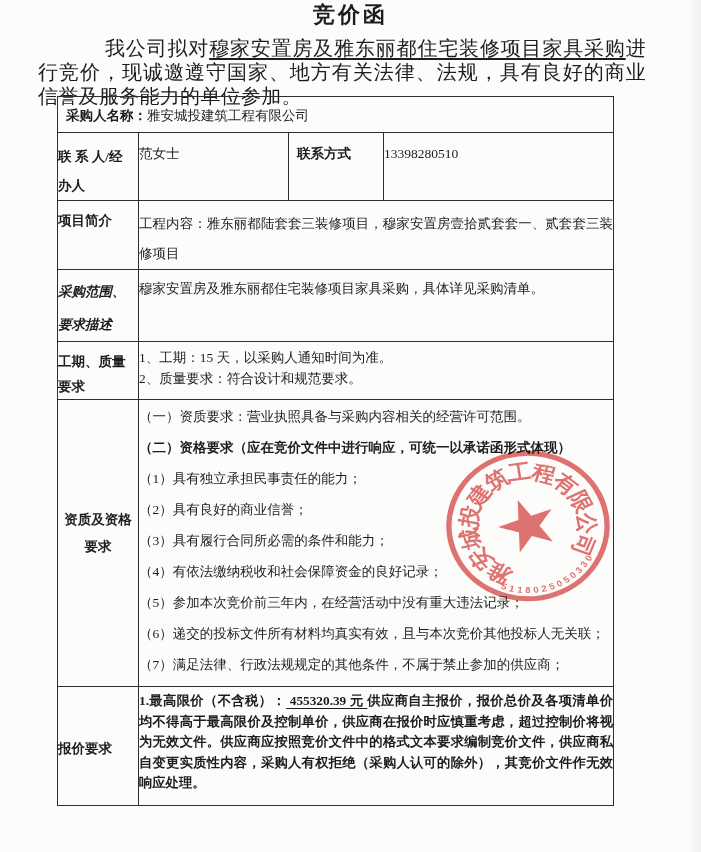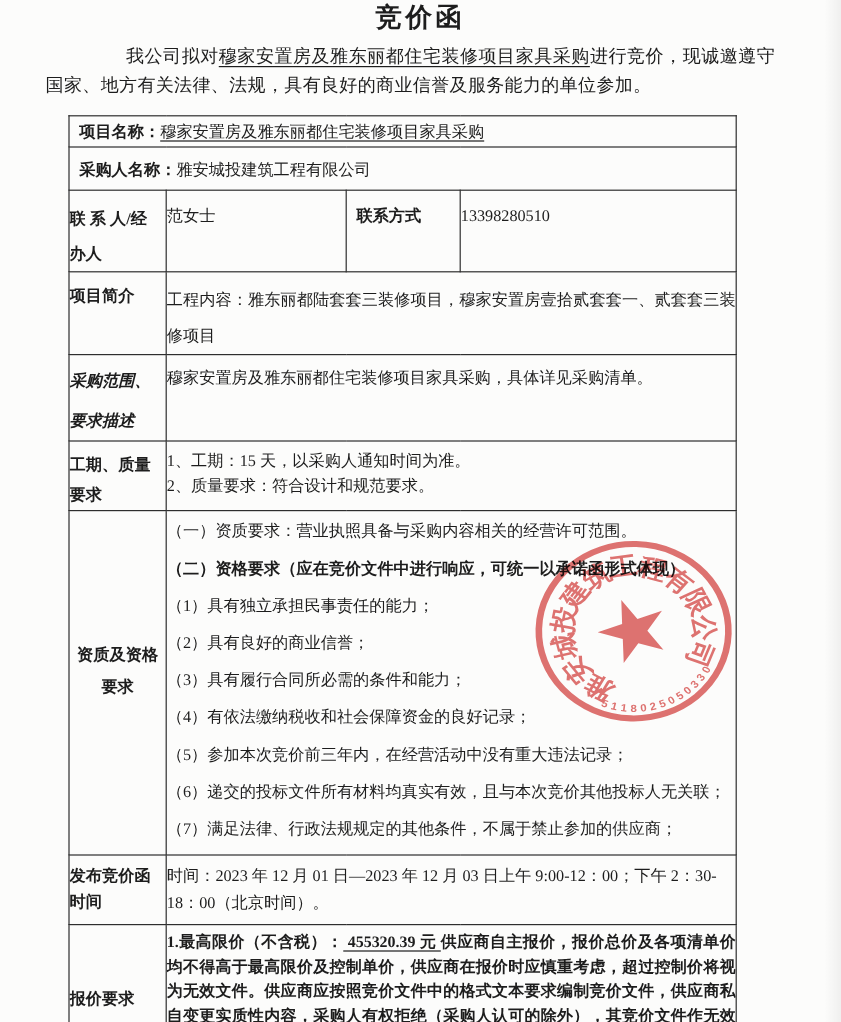--- a/index.html
+++ b/index.html
@@ -17,21 +17,21 @@
     background:linear-gradient(90deg,rgba(0,0,0,0),rgba(0,0,0,0.05));
     pointer-events:none;
   }
   .doc-title{
     position:absolute;top:0;left:0;width:100%;
     margin:0;text-align:center;
     font-size:22px;font-weight:bold;letter-spacing:3px;
   }
   .intro{
     position:absolute;top:36px;left:38px;width:608px;
-    margin:0;font-size:15px;line-height:24px;
+    margin:0;font-size:20px;line-height:24px;
     text-align:justify;text-indent:67px;letter-spacing:.3px;
   }
   .u{text-decoration:underline;text-underline-offset:3px;}
 
   table.doc-table{
     position:absolute;left:57px;top:96px;width:556px;
     border-collapse:collapse;table-layout:fixed;
     font-size:13.5px;
   }
   table.doc-table td{
@@ -102,25 +102,20 @@
   <p class="intro"><span>我公司拟对</span><span class="u">穆家安置房及雅东丽都住宅装修项目家具采购</span><span>进行竞价，现诚邀遵守国家、地方有关法律、法规，具有良好的商业信誉及服务能力的单位参加。</span></p>
 
   <table class="doc-table">
     <colgroup>
       <col style="width:81px">
         <col style="width:150px">
         <col style="width:95px">
         <col style="width:230px">
     </colgroup>
     <tbody>
-        <tr class="r1">
-      <td colspan="4">
-        <div class="merged"><span class="lab">项目名称：</span><span class="u">穆家安置房及雅东丽都住宅装修项目家具采购</span></div>
-      </td>
-    </tr>
     <tr class="r2">
       <td colspan="4">
         <div class="merged"><span class="lab">采购人名称：</span><span>雅安城投建筑工程有限公司</span></div>
       </td>
     </tr>
     <tr class="r3">
       <td class="lab-cell">联 系 人/经
 办人</td>
       <td class="val-cell">范女士</td>
       <td class="val-cell method-lab">联系方式</td>
@@ -150,25 +145,20 @@
         <div class="q-item">（一）资质要求：营业执照具备与采购内容相关的经营许可范围。</div>
         <div class="q-item q-bold">（二）资格要求（应在竞价文件中进行响应，可统一以承诺函形式体现）</div>
         <div class="q-item">（1）具有独立承担民事责任的能力；</div>
         <div class="q-item">（2）具有良好的商业信誉；</div>
         <div class="q-item">（3）具有履行合同所必需的条件和能力；</div>
         <div class="q-item">（4）有依法缴纳税收和社会保障资金的良好记录；</div>
         <div class="q-item">（5）参加本次竞价前三年内，在经营活动中没有重大违法记录；</div>
         <div class="q-item">（6）递交的投标文件所有材料均真实有效，且与本次竞价其他投标人无关联；</div>
         <div class="q-item">（7）满足法律、行政法规规定的其他条件，不属于禁止参加的供应商；</div>
       </td>
-    </tr>
-    <tr class="r8">
-      <td class="lab-cell">发布竞价函
-时间</td>
-      <td colspan="3" class="val-cell">时间：2023 年 12 月 01 日—2023 年 12 月 03 日上午 9:00-12：00；下午 2：30-18：00（北京时间）。</td>
     </tr>
     <tr class="r9">
       <td class="lab-cell">报价要求</td>
       <td colspan="3" class="val-cell">
         <p class="p1"><span>1.最高限价（不含税）：</span><span class="u"> 455320.39 元 </span><span>供应商自主报价，报价总价及各项清单价均不得高于最高限价及控制单价，供应商在报价时应慎重考虑，超过控制价将视为无效文件。供应商应按照竞价文件中的格式文本要求编制竞价文件，供应商私自变更实质性内容，采购人有权拒绝（采购人认可的除外），其竞价文件作无效响应处理。</span></p>
 
       </td>
     </tr>
   </tbody>
     </table>

